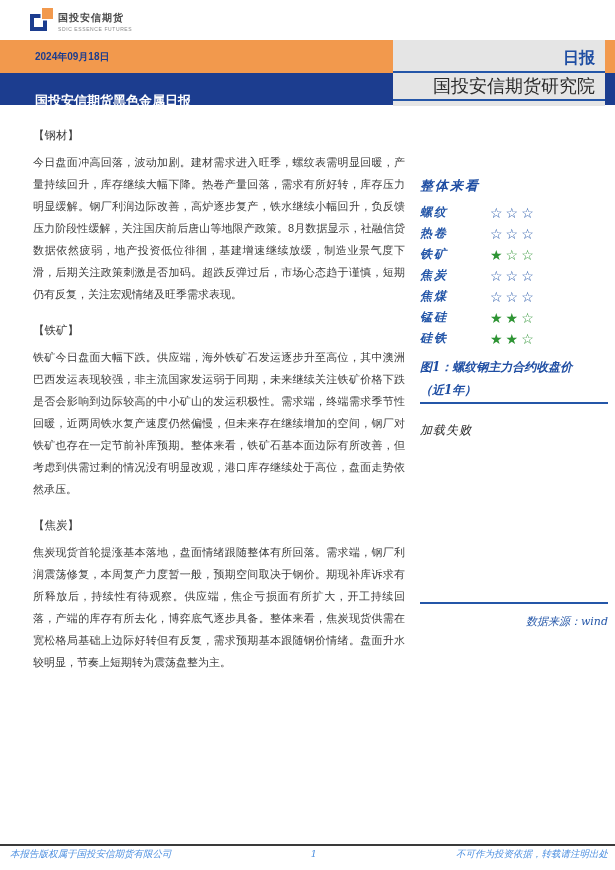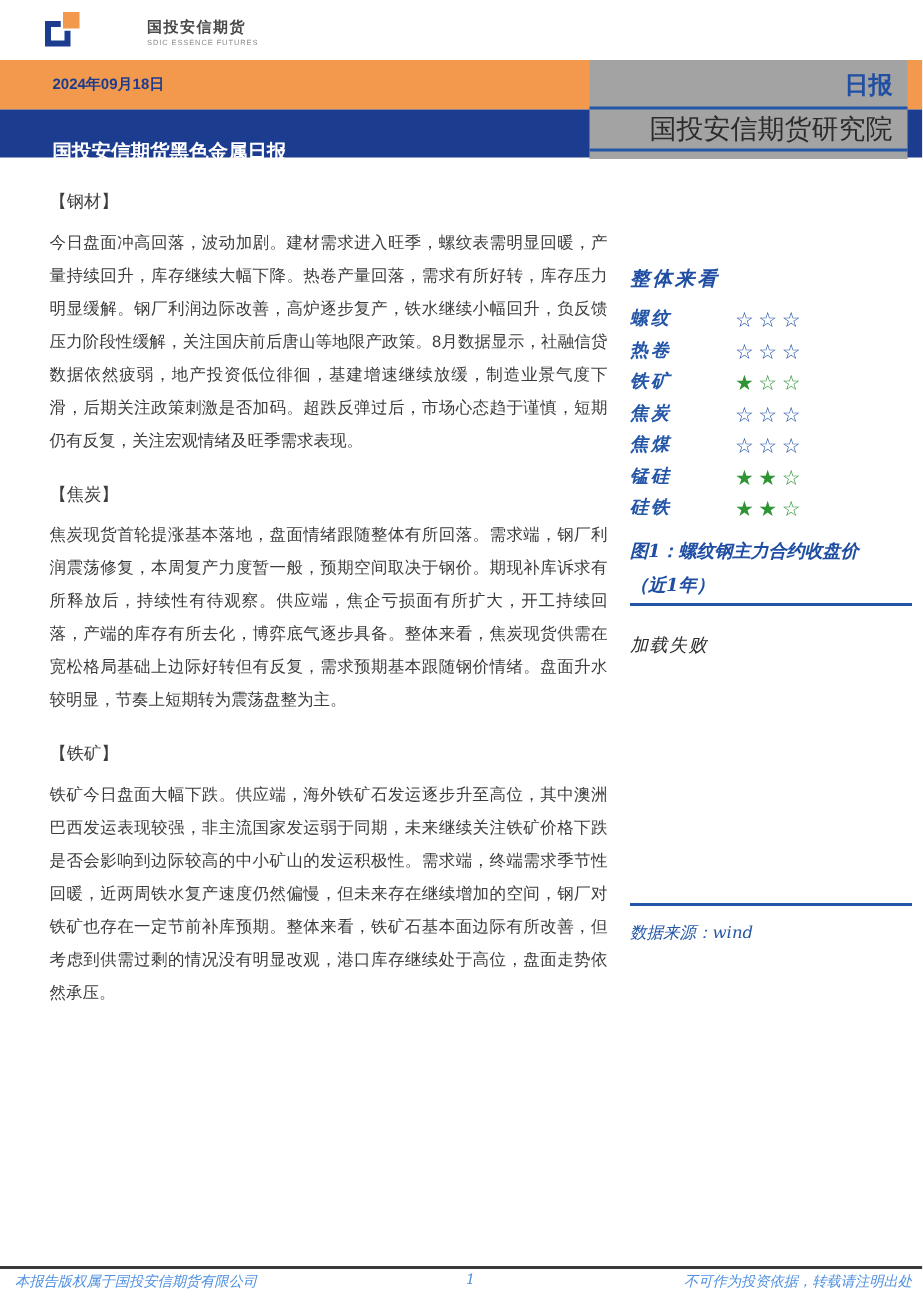--- a/index.html
+++ b/index.html
@@ -8,31 +8,31 @@
     position:relative; width:615px; height:870px; margin:0 auto;
     background:#ffffff; overflow:hidden;
     font-family:"Liberation Sans","DejaVu Sans",sans-serif;
   }
 
   
   .logo { position:absolute; left:30px; top:8px; display:flex; align-items:flex-start; gap:5px; }
   .logo-mark { position:relative; width:23px; height:23px; }
   .logo-mark .lm-blue  { position:absolute; left:0; bottom:0; width:17px; height:17px; border:4px solid #1C3D8F; background:#fff; }
   .logo-mark .lm-orange{ position:absolute; right:0; top:0; width:11px; height:11px; background:#F2994D; box-shadow:0 0 0 1.5px #fff; }
-  .logo-text { padding-top:3px;margin-left:40px; }
+  .logo-text { padding-top:3px; }
   .logo-name { font-size:10px; font-weight:bold; color:#4a4a4a; letter-spacing:1px; }
   .logo-sub  { font-size:5px; color:#8a8a8a; letter-spacing:0.6px; margin-top:1px; }
 
   
   .band-orange { position:absolute; left:0; top:40px; width:615px; height:33px; background:#F2994D; }
   .band-orange span { display:block; margin-left:35px; line-height:33px; font-size:10px; font-weight:bold; color:#1C3D8F; }
   .band-navy { position:absolute; left:0; top:73px; width:615px; height:32px; background:#1C3D8F; }
   .band-navy span { display:block; margin-left:35px; line-height:32px; font-size:13px; font-weight:bold; color:#ffffff;margin-top:12px; }
 
-  .header-box { position:absolute; left:393px; top:40px; width:212px; height:66px; background:#a3a3a3; z-index:3; }
+  .header-box { position:absolute; left:393px; top:40px; width:212px; height:66px; background:#e5e5e5; z-index:3; }
   .report-type { text-align:right; padding:4px 10px 0 0; font-size:16px; line-height:27px; font-weight:bold; color:#1F4EA3; }
   .hb-line { border-top:2px solid #2456A8; }
   .institute { text-align:right; padding:3px 10px 3px 0; font-size:18px; line-height:20px; color:#2b2b2b; }
 
   
   .articles { position:absolute; left:33px; top:124px; width:372px; color:#3c3c3c; }
   .article { margin-bottom:14px; }
   .article-title { font-size:11.5px; line-height:22px; margin-bottom:5px; }
   .article-body { font-size:11px; line-height:22px; text-align:justify; word-break:break-all; }
 
@@ -43,21 +43,21 @@
   .rating-label { width:70px; font-family:"DejaVu Serif","Liberation Serif",serif; font-style:italic; font-weight:bold; font-size:12px; color:#2456A8; letter-spacing:2px; }
   .rating-stars { font-size:14px; letter-spacing:3px; line-height:1; }
   .star.blue  { color:#2456A8; }
   .star.green { color:#2E9434; }
 
   
   .figure { position:absolute; left:420px; top:356px; width:188px; }
   .fig-title { font-family:"DejaVu Serif","Liberation Serif",serif; font-style:italic; font-weight:bold; font-size:12px; line-height:23px; color:#1F4EA3; }
   .fig-box { margin-top:0; border-top:2px solid #2456A8; border-bottom:2px solid #2456A8; height:202px; }
   .fig-placeholder { text-align:left; padding-top:18px; font-family:"DejaVu Serif","Liberation Serif",serif; font-style:italic; font-size:12px; color:#2b2b2b; letter-spacing:1px; }
-  .fig-source { margin-top:10px; font-family:"DejaVu Serif","Liberation Serif",serif; font-style:italic; font-size:11px; color:#2456A8; }
+  .fig-source { margin-top:10px; font-family:"DejaVu Serif","Liberation Serif",serif; font-style:italic; font-size:11px; color:#2456A8;text-align:right; }
 
   
   .footer-line { position:absolute; left:0; top:844px; width:615px; border-top:2px solid #3a3a3a; }
   .footer { position:absolute; left:10px; top:848px; width:598px; display:flex; justify-content:space-between; align-items:flex-start;
             font-family:"DejaVu Serif","Liberation Serif",serif; font-style:italic; font-size:9.5px; color:#4E90E0; }
 </style>
 </head>
 <body>
 
 <div class="page">
@@ -86,26 +86,26 @@
     <div class="institute">国投安信期货研究院</div>
     <div class="hb-line"></div>
   </div>
 
   <div class="articles">
     <div class="article">
       <div class="article-title">【钢材】</div>
       <div class="article-body">今日盘面冲高回落，波动加剧。建材需求进入旺季，螺纹表需明显回暖，产量持续回升，库存继续大幅下降。热卷产量回落，需求有所好转，库存压力明显缓解。钢厂利润边际改善，高炉逐步复产，铁水继续小幅回升，负反馈压力阶段性缓解，关注国庆前后唐山等地限产政策。8月数据显示，社融信贷数据依然疲弱，地产投资低位徘徊，基建增速继续放缓，制造业景气度下滑，后期关注政策刺激是否加码。超跌反弹过后，市场心态趋于谨慎，短期仍有反复，关注宏观情绪及旺季需求表现。</div>
     </div>
     <div class="article">
+      <div class="article-title">【铁矿】</div>
+      <div class="article-body">铁矿今日盘面大幅下跌。供应端，海外铁矿石发运逐步升至高位，其中澳洲巴西发运表现较强，非主流国家发运弱于同期，未来继续关注铁矿价格下跌是否会影响到边际较高的中小矿山的发运积极性。需求端，终端需求季节性回暖，近两周铁水复产速度仍然偏慢，但未来存在继续增加的空间，钢厂对铁矿也存在一定节前补库预期。整体来看，铁矿石基本面边际有所改善，但考虑到供需过剩的情况没有明显改观，港口库存继续处于高位，盘面走势依然承压。</div>
+    </div>
+    <div class="article">
       <div class="article-title">【焦炭】</div>
       <div class="article-body">焦炭现货首轮提涨基本落地，盘面情绪跟随整体有所回落。需求端，钢厂利润震荡修复，本周复产力度暂一般，预期空间取决于钢价。期现补库诉求有所释放后，持续性有待观察。供应端，焦企亏损面有所扩大，开工持续回落，产端的库存有所去化，博弈底气逐步具备。整体来看，焦炭现货供需在宽松格局基础上边际好转但有反复，需求预期基本跟随钢价情绪。盘面升水较明显，节奏上短期转为震荡盘整为主。</div>
-    </div>
-    <div class="article">
-      <div class="article-title">【铁矿】</div>
-      <div class="article-body">铁矿今日盘面大幅下跌。供应端，海外铁矿石发运逐步升至高位，其中澳洲巴西发运表现较强，非主流国家发运弱于同期，未来继续关注铁矿价格下跌是否会影响到边际较高的中小矿山的发运积极性。需求端，终端需求季节性回暖，近两周铁水复产速度仍然偏慢，但未来存在继续增加的空间，钢厂对铁矿也存在一定节前补库预期。整体来看，铁矿石基本面边际有所改善，但考虑到供需过剩的情况没有明显改观，港口库存继续处于高位，盘面走势依然承压。</div>
     </div>
   </div>
 
   <div class="ratings">
     <div class="ratings-title">整体来看</div>
     <div class="rating-row">
       <span class="rating-label">螺纹</span>
       <span class="rating-stars"><span class="star blue">☆</span><span class="star blue">☆</span><span class="star blue">☆</span></span>
     </div>
     <div class="rating-row">

